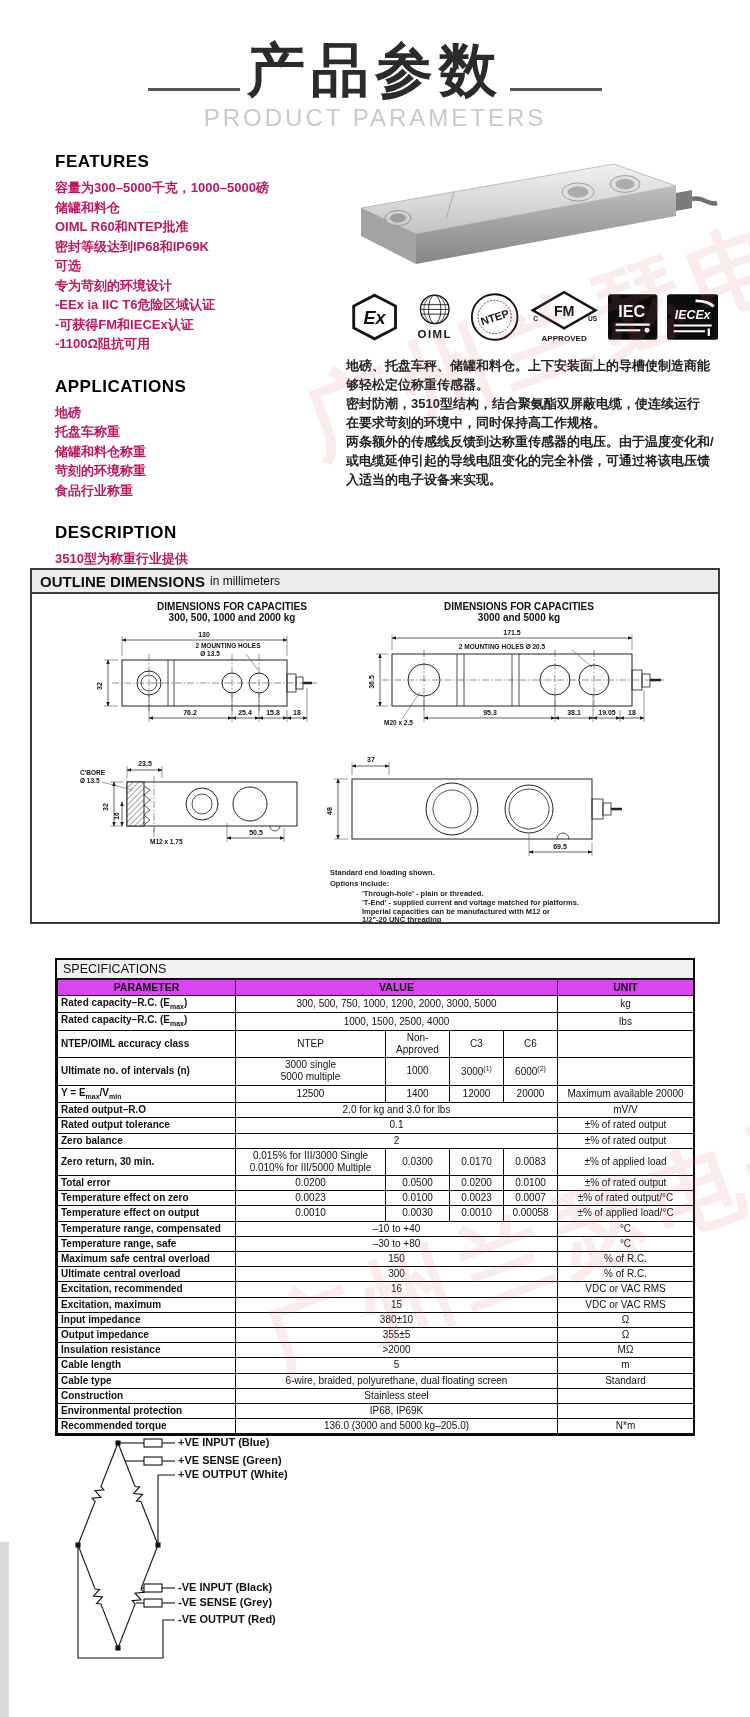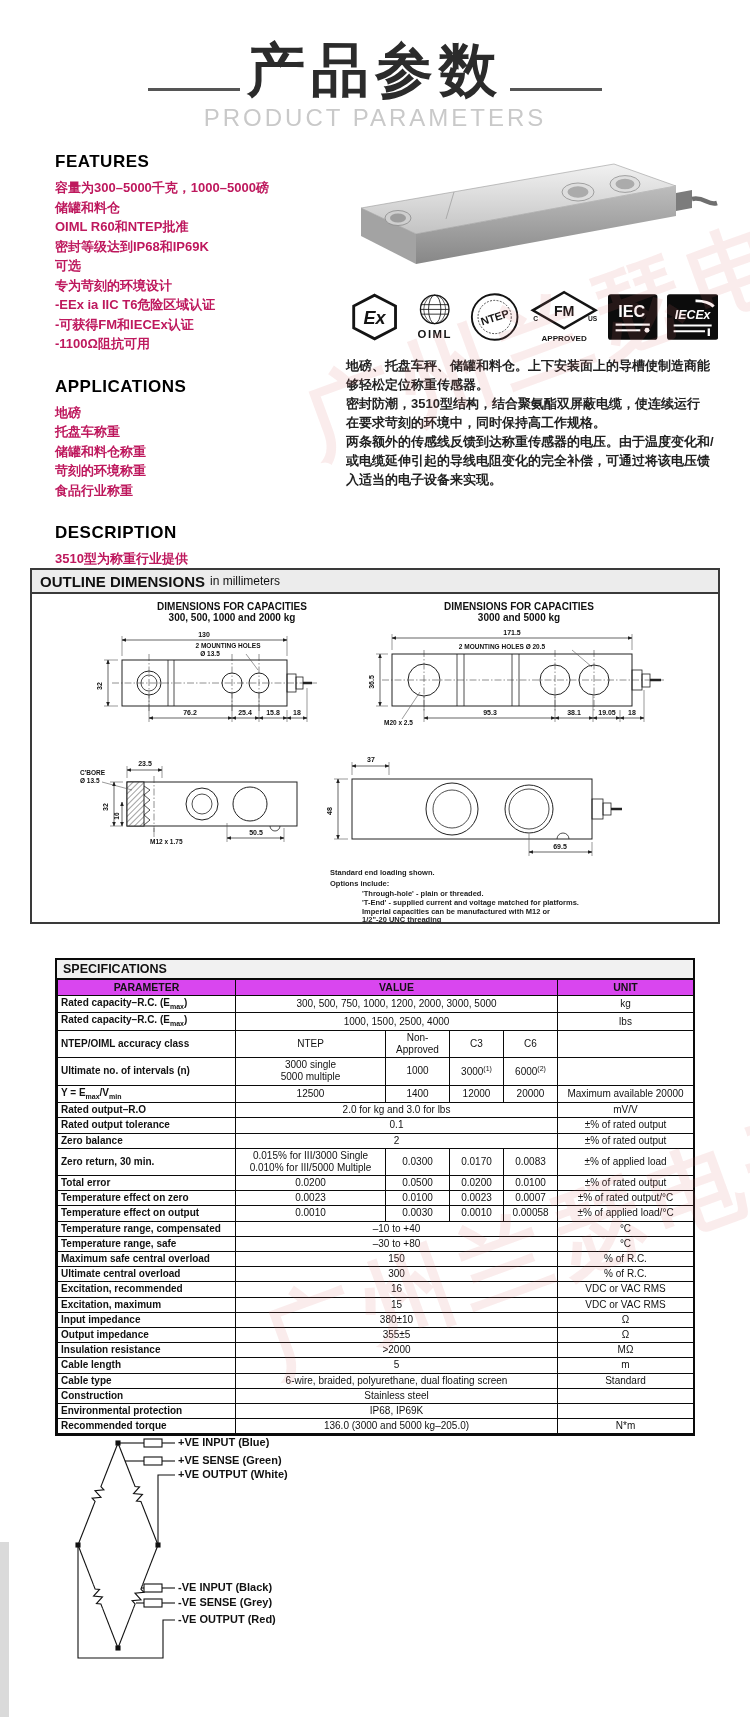--- a/index.html
+++ b/index.html
@@ -46,21 +46,21 @@
   .cl{stroke:#333;stroke-width:.55;fill:none;stroke-dasharray:7 2 1.5 2}
   .dl{stroke:#222;stroke-width:.7;fill:none}
   .dim{font:bold 7px "Liberation Sans",sans-serif;fill:#111}
   .dim6{font:bold 6.5px "Liberation Sans",sans-serif;fill:#111}
   .dtitle{font:bold 10px "Liberation Sans",sans-serif;fill:#111}
   .note{font:bold 7.5px "Liberation Sans",sans-serif;fill:#222}
 
   
   .spec{position:absolute;left:55px;top:958px;width:640px;border:2px solid #0a0a0a;
         box-sizing:border-box;background:#fff;z-index:2}
-  .spec-title{font-size:12.5px;font-weight:bold;background:#f1f1f1;
+  .spec-title{font-size:12.5px;font-weight:normal;background:#f1f1f1;
               padding:2px 6px;border-bottom:1px solid #0a0a0a}
   table.sp{border-collapse:collapse;width:100%;table-layout:fixed;font-size:10px}
   table.sp th,table.sp td{border:1px solid #0a0a0a;padding:1px 3px;line-height:1.22;
         overflow:hidden}
   table.sp th{background:#d946ef;text-align:center;font-size:10.5px}
   table.sp td.p{font-weight:bold;text-align:left}
   table.sp td.v,table.sp td.u{text-align:center}
   sub,sup{font-size:7px}
 
   

